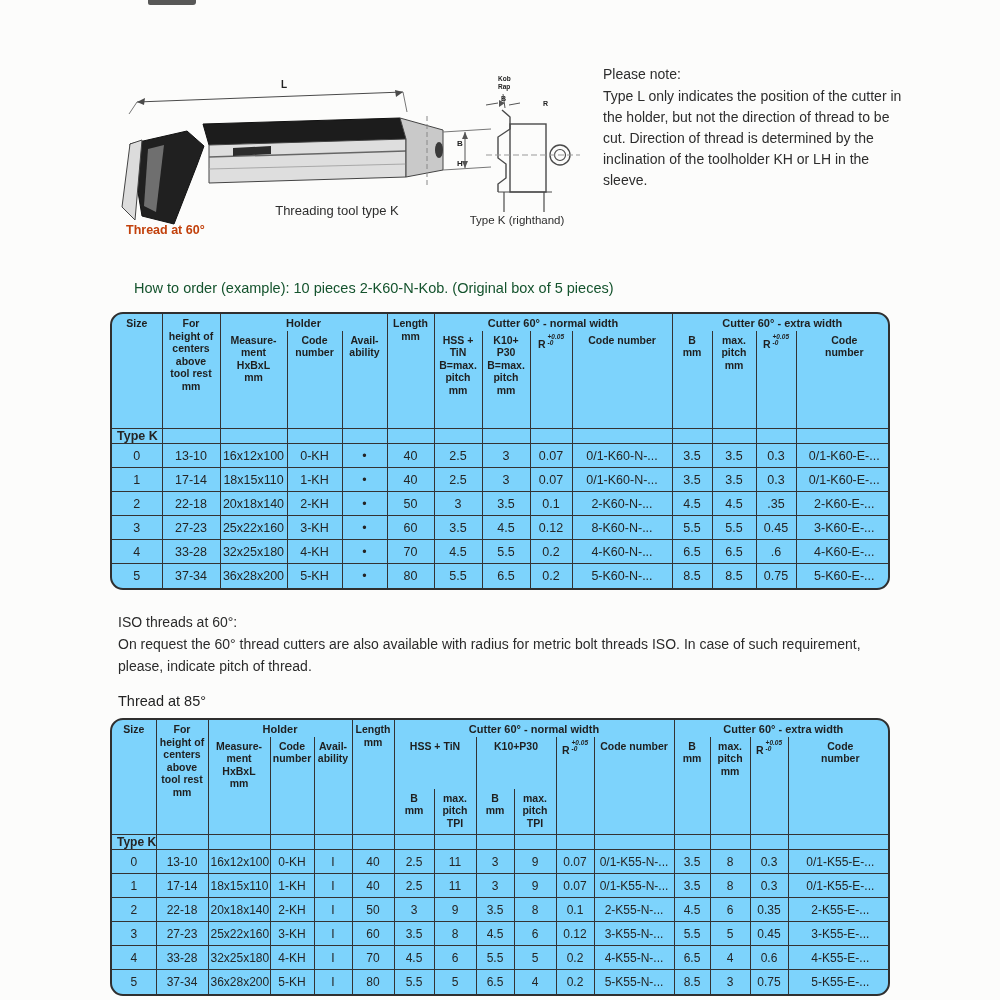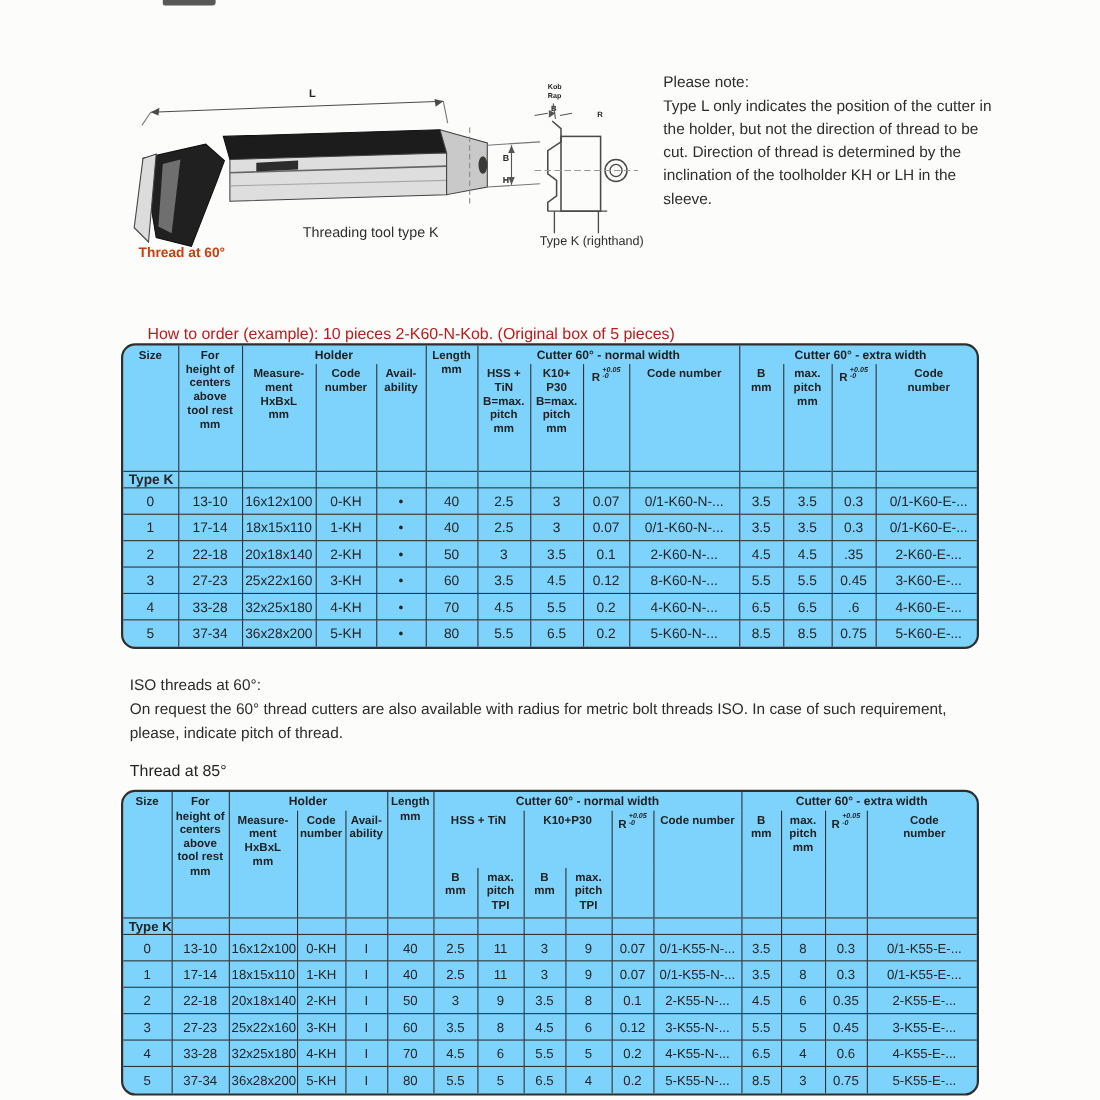--- a/index.html
+++ b/index.html
@@ -11,23 +11,23 @@
   .title{position:absolute;left:140px;top:6px;width:790px;font-size:19.5px;font-weight:bold;
          color:#1b1b1b;line-height:33px;white-space:pre-line;letter-spacing:.2px;}
 
   .note{position:absolute;left:603px;top:64px;width:300px;font-size:14px;line-height:21px;color:#2d2d2d;}
   .note-head{margin-bottom:1px;}
 
   .fig{position:absolute;}
   .cap{position:absolute;font-size:13px;color:#2d2d2d;}
   .cap-main{left:252px;top:203px;width:170px;text-align:center;}
   .cap-thread60{left:126px;top:223px;font-size:12.5px;font-weight:bold;color:#c2410c;}
-  .cap-side{left:468px;top:214px;width:140px;text-align:center;font-size:11.5px;}
-
-  .order{position:absolute;left:134px;top:296px;font-size:14.5px;color:#b91c1c;}
+  .cap-side{left:447px;top:214px;width:140px;text-align:center;font-size:11.5px;}
+
+  .order{position:absolute;left:134px;top:280px;font-size:14.5px;color:#14532d;}
 
   .tblwrap{position:absolute;left:110px;width:780px;border:2px solid #2f2f2f;border-radius:13px;
            overflow:hidden;background:#7dd3fc;}
   .t60{top:312px;} .t55{top:718px;}
   table{border-collapse:collapse;width:100%;table-layout:fixed;}
   th,td{border:1px solid #333;text-align:center;padding:1px 2px;overflow:hidden;}
   th:first-child,td:first-child{border-left-width:0;}
   th:last-child,td:last-child{border-right-width:0;}
   tbody tr:last-child td{border-bottom-width:0;}
   thead th{border-top-width:0;border-bottom-width:0;font-size:10.5px;font-weight:bold;

